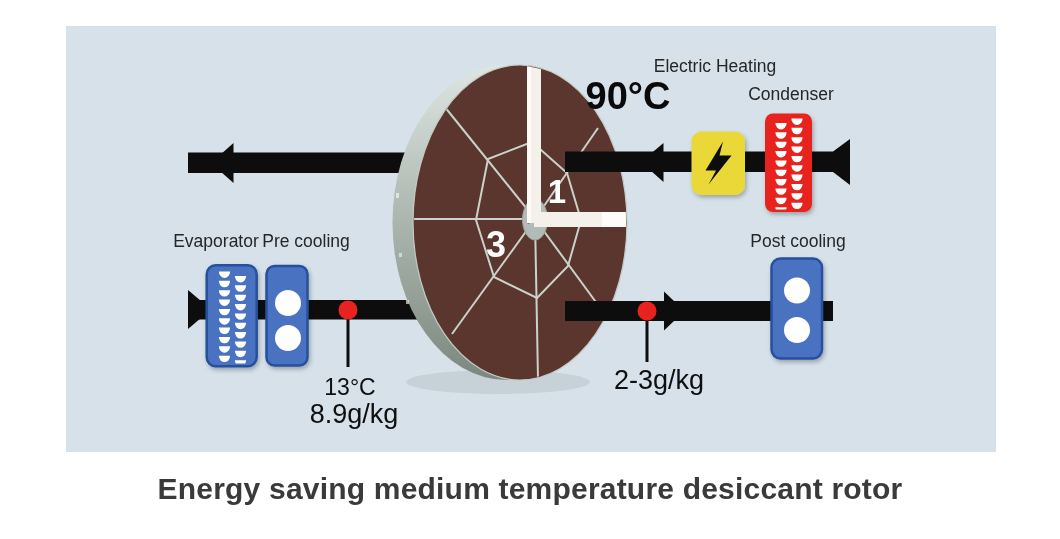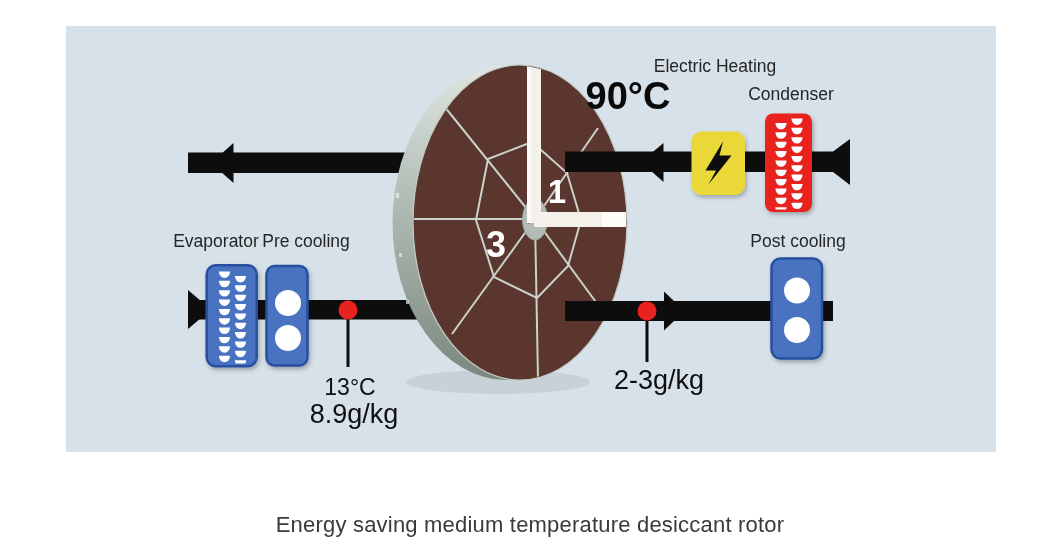--- a/index.html
+++ b/index.html
@@ -10,21 +10,21 @@
   .web{stroke:#c9d2cb;stroke-width:2;fill:none;}
   text{font-family:"Liberation Sans","DejaVu Sans",sans-serif;}
   .lbl{font-size:17.5px;fill:#262626;text-anchor:middle;}
   .meas{font-size:27px;fill:#0f0f0f;text-anchor:middle;}
   .meas-sm{font-size:23px;fill:#0f0f0f;text-anchor:middle;}
   .big{font-size:38px;font-weight:bold;fill:#0a0a0a;text-anchor:middle;}
   .sec{font-weight:bold;fill:#ffffff;text-anchor:middle;}
   .sec1{font-size:33px;}
   .sec3{font-size:36px;}
   .page-title{position:absolute;left:0;top:472px;width:100%;text-align:center;
-              font-size:22px;font-weight:normal;color:#3a3a3a;letter-spacing:0.2px;margin-top:40px;}
+              font-size:30px;font-weight:bold;color:#3a3a3a;letter-spacing:0.2px;}
 </style>
 </head>
 <body>
 
 <div class="stage">
   <svg width="1060" height="539" viewBox="0 0 1060 539">
     <defs>
       <linearGradient id="rimg" x1="0" y1="0" x2="0" y2="1">
         <stop offset="0" stop-color="#dfe6e1"></stop>
         <stop offset="0.5" stop-color="#aab5ae"></stop>

